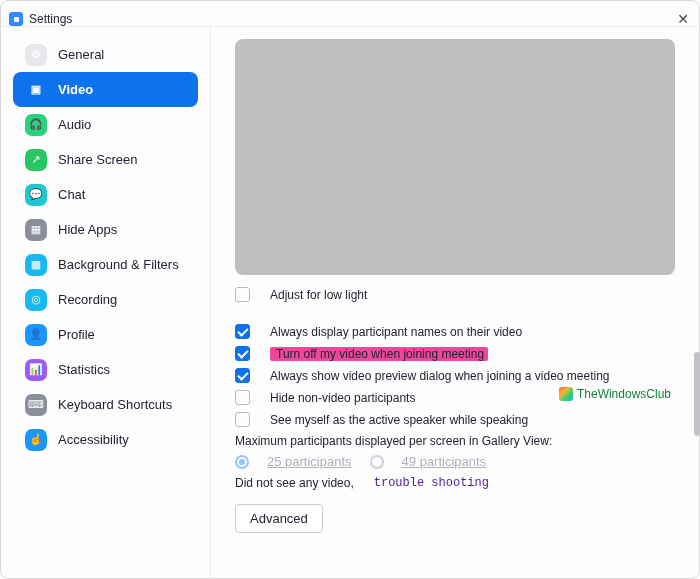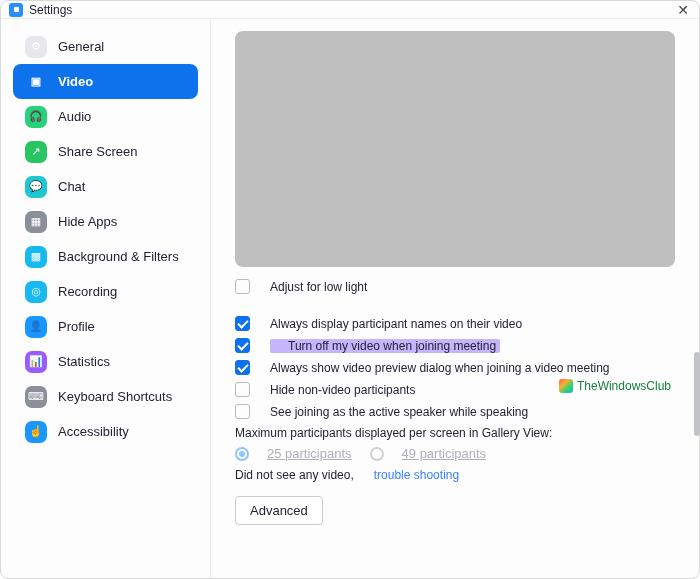--- a/index.html
+++ b/index.html
@@ -17,23 +17,23 @@
 .window {
   width: 700px;
   height: 579px;
   border: 1px solid #d9d9d9;
   border-radius: 8px;
   display: flex;
   flex-direction: column;
   background: #fdfdfe;
 }
 .titlebar {
-  height: 18px;
+  height: 26px;
   display: flex;
-  align-items: center;
+  align-items: flex-end;
   justify-content: space-between;
   padding: 0 10px 0 8px;
   border-bottom: 1px solid #ececf0;
 }
 .titlebar .title-wrap { display:flex; align-items:center; gap:6px;}
 .titlebar .app-icon { width:14px;height:14px;border-radius:3px;background:#2d8cff;display:flex;align-items:center;justify-content:center;}
 .titlebar .app-icon::after{content:"";display:block;width:5px;height:5px;border-radius:1px;background:#fff;position:relative;}
 .titlebar .title { font-size:12px; color:#232333;}
 .closebtn {font-size:14px;color:#444;cursor:pointer;line-height:1;}
 .body { flex:1; display:flex; }
@@ -74,26 +74,26 @@
 }
 .row { display:flex; align-items:center; gap:20px; margin-top:10px; font-size:12px; }
 .row.sm{margin-top:7px;}
 .chk {
   width:15px;height:15px;border:1.5px solid #b9b9c2;border-radius:3px;
   display:inline-flex;align-items:center;justify-content:center;cursor:pointer;flex:none;
 }
 .chk.checked{background:#0e72ed;border-color:#0e72ed;}
 .chk.checked::after{content:"";width:4px;height:8px;border:solid #fff;border-width:0 2px 2px 0;transform:rotate(45deg);margin-top:-2px;}
 .divider{height:1px;background:transparent;margin:14px 0 4px;}
-.hl{background:#c4b5fd;padding:0 4px 0 18px;border-radius:2px;}
+.hl{background:#ec4899;padding:0 4px 0 6px;border-radius:2px;}
 .radio-group{display:flex;align-items:center;gap:18px;margin-top:6px;color:#b0b0bb;text-decoration:underline;}
 .radio{width:14px;height:14px;border:2px solid #d0d0da;border-radius:50%;display:inline-flex;align-items:center;justify-content:center;flex:none;}
 .radio.sel{border-color:#92c4ff;}
 .radio.sel::after{content:"";width:6px;height:6px;border-radius:50%;background:#92c4ff;}
-.link{color:#3b82f6;cursor:pointer;}
+.link{color:#4c1d95;cursor:pointer;font-family:Liberation Mono, monospace;}
 .adv-btn{
   margin-top:14px;
   border:1px solid #c9c9d2;border-radius:4px;
   background:#fff;padding:6px 14px;font-size:13px;cursor:pointer;color:#232333;
 }
 .watermark{
   position:absolute; right:28px; top:360px;
   display:flex;align-items:center;gap:4px;color:#15803d;font-size:12px;
 }
 .watermark .wv{width:14px;height:14px;border-radius:3px;background:linear-gradient(135deg,#ff5a3c,#ffb030,#2bd46e,#1fa9ff);}
@@ -183,21 +183,21 @@
           <div class="row sm">
             <span class="chk checked"></span>
             <span>Always show video preview dialog when joining a video meeting</span>
           </div>
           <div class="row sm">
             <span class="chk"></span>
             <span>Hide non-video participants</span>
           </div>
           <div class="row sm">
             <span class="chk"></span>
-            <span>See joining as the active speaker while speaking</span>
+            <span>See myself as the active speaker while speaking</span>
           </div>
         </div>
       <div class="row sm">
         <span>Maximum participants displayed per screen in Gallery View:</span>
       </div>
       <div class="radio-group">
         <span class="radio sel"></span>
         <span>25 participants</span>
         <span class="radio"></span>
         <span>49 participants</span>

